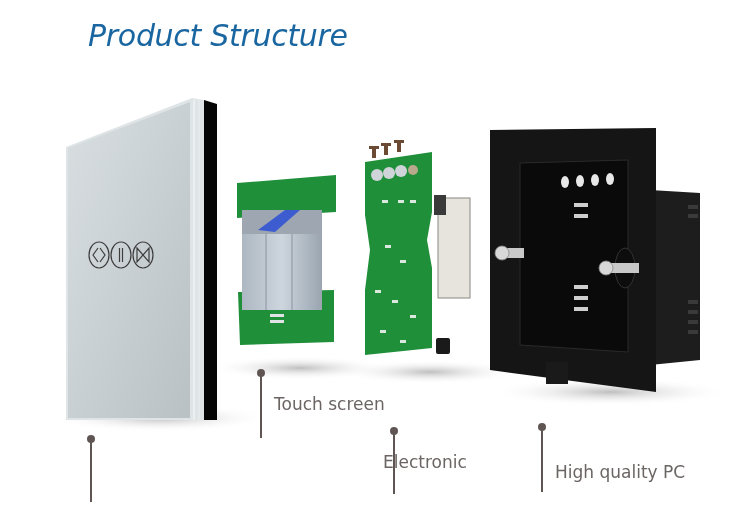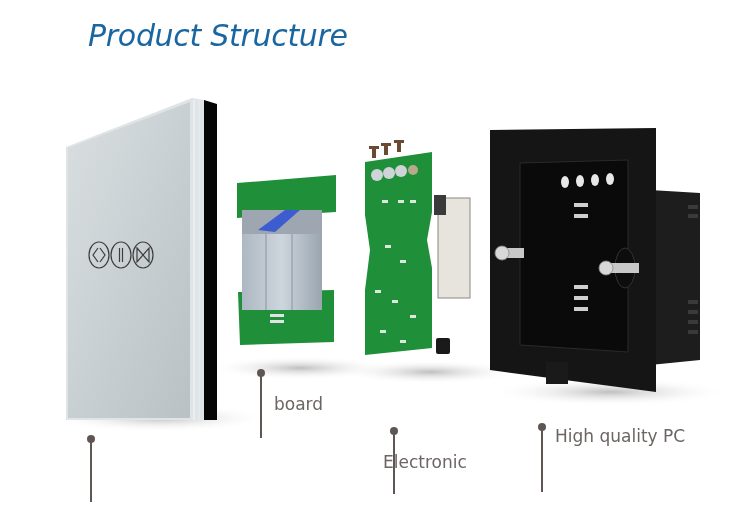--- a/index.html
+++ b/index.html
@@ -142,20 +142,20 @@
 </svg>
 
 <div class="pin" style="left:90px; top:438px; height:64px;"></div>
 <div class="pin" style="left:260px; top:372px; height:66px;"></div>
 <div class="pin" style="left:393px; top:430px; height:64px;"></div>
 <div class="pin" style="left:541px; top:426px; height:66px;"></div>
 
 <div class="label" style="left:104px; top:458px;">
 </div>
 <div class="label" style="left:274px; top:392px;">
-  <div>board</div>
+  <div>Touch screen</div>
 </div>
 <div class="label" style="left:383px; top:450px;">
   <div>Electronic</div>
 </div>
-<div class="label" style="left:555px; top:424px;">
+<div class="label" style="left:555px; top:460px;">
   <div>High quality PC</div>
 </div>
 
 </body></html>

